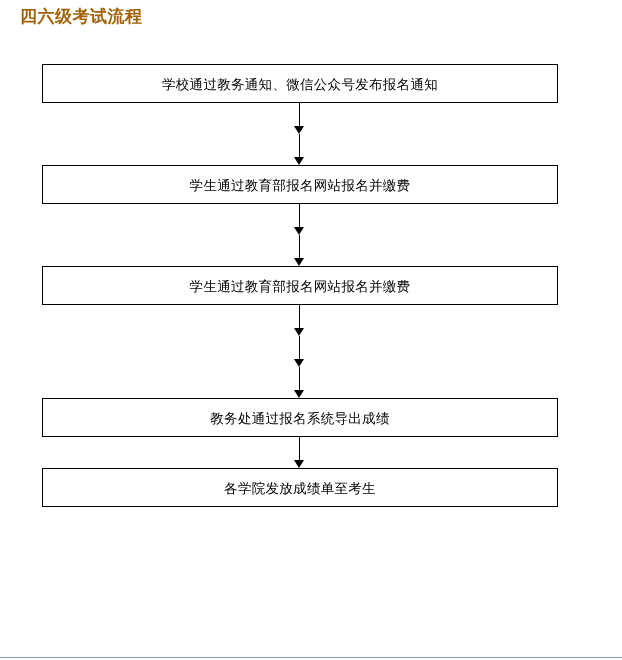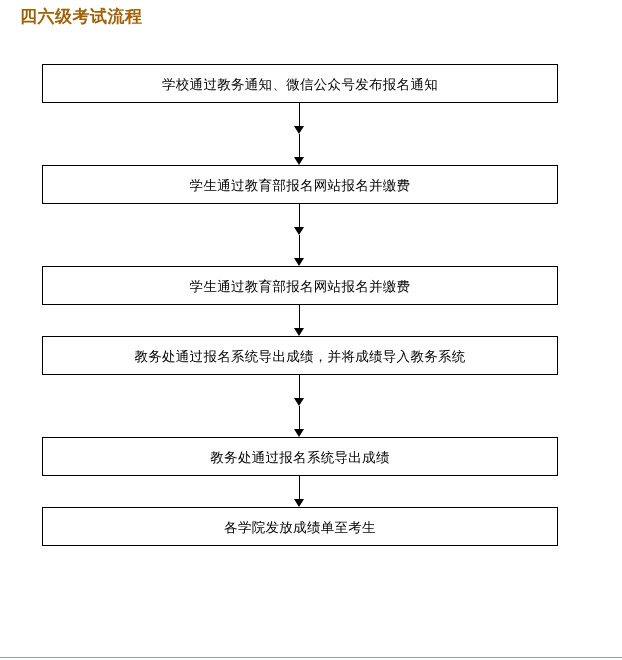--- a/index.html
+++ b/index.html
@@ -133,25 +133,20 @@
   <div class="flow-row">
     <div class="flow-box">
       <span class="flow-box-label">学生通过教育部报名网站报名并缴费</span>
     </div>
   </div>
   <div class="flow-connector">
     <div class="conn-line"></div>
     <div class="conn-head"></div>
   </div>
 
-  <div class="flow-row">
-    <div class="flow-box">
-      <span class="flow-box-label">教务处通过报名系统导出成绩，并将成绩导入教务系统</span>
-    </div>
-  </div>
   <div class="flow-connector">
     <div class="conn-line"></div>
     <div class="conn-head"></div>
   </div>
 
   <div class="flow-connector">
     <div class="conn-line"></div>
     <div class="conn-head"></div>
   </div>
 

